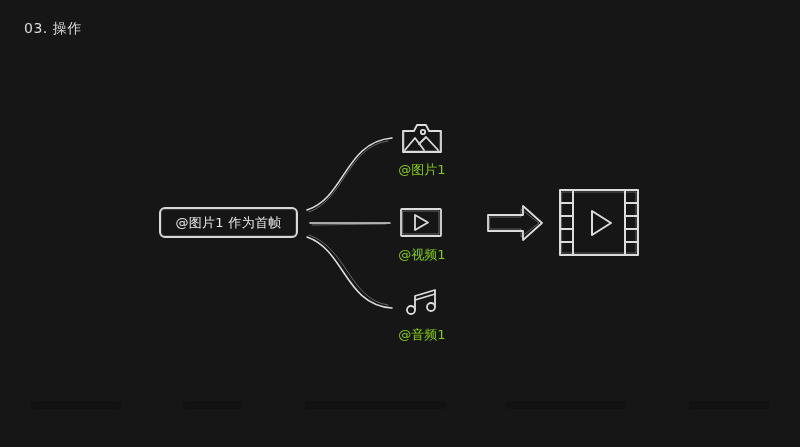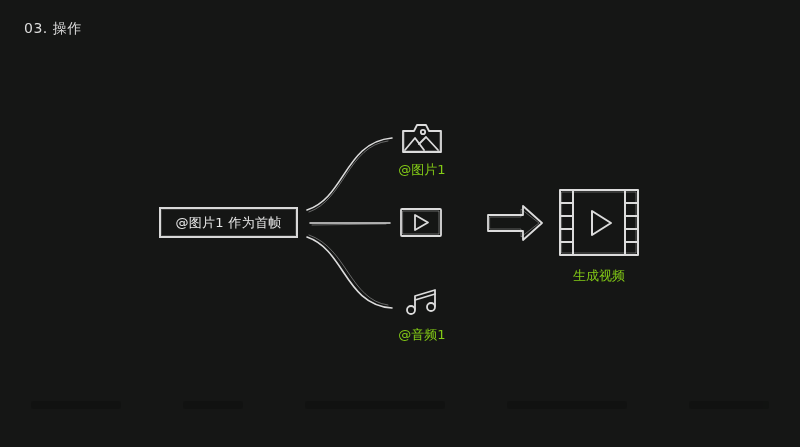--- a/index.html
+++ b/index.html
@@ -12,21 +12,21 @@
   }
   .stage { position: absolute; left: 0; top: 0; width: 800px; height: 354px; }
   .section-title {
     position: absolute; left: 24px; top: 20px;
     font-size: 14px; color: #dcdcdc; letter-spacing: 0.5px;
   }
   .diagram-svg { position: absolute; left: 0; top: 0; }
   .source-node {
     position: absolute; left: 159px; top: 207px;
     width: 139px; height: 31px; box-sizing: border-box;
-    border: 2px solid #d8d8d8; border-radius: 0;
+    border: 2px solid #d8d8d8; border-radius: 6px;
     box-shadow: 0 0 0 1px rgba(255,255,255,0.15) inset;
     display: flex; align-items: center; justify-content: center;
     font-size: 13px; color: #eaeaea; letter-spacing: 0.3px;
   }
   .label {
     position: absolute; font-size: 13px; color: #84cc16;
     text-align: center; width: 80px;
   }
   .bottom-band {
     position: absolute; left: 0; top: 385px; width: 800px; height: 40px;
@@ -102,23 +102,23 @@
         <path d="M592 211 L 592 235 L 611 223 Z"></path>
       </g>
     </g>
   </svg>
 
   <div class="source-node">
     <span>@图片1 作为首帧</span>
   </div>
 
   <div class="label" style="left:382px; top:161px;">@图片1</div>
+  <div class="label" style="left:382px; top:246px;">@视频1</div>
   <div class="label" style="left:382px; top:326px;">@音频1</div>
 
-  <div class="label" style="left:559px; top:267px;">生成视频</div>
 
   <div class="bottom-band">
     <span style="width:90px"></span>
     <span style="width:60px"></span>
     <span style="width:140px"></span>
     <span style="width:120px"></span>
     <span style="width:80px"></span>
   </div>
 
 </div>

